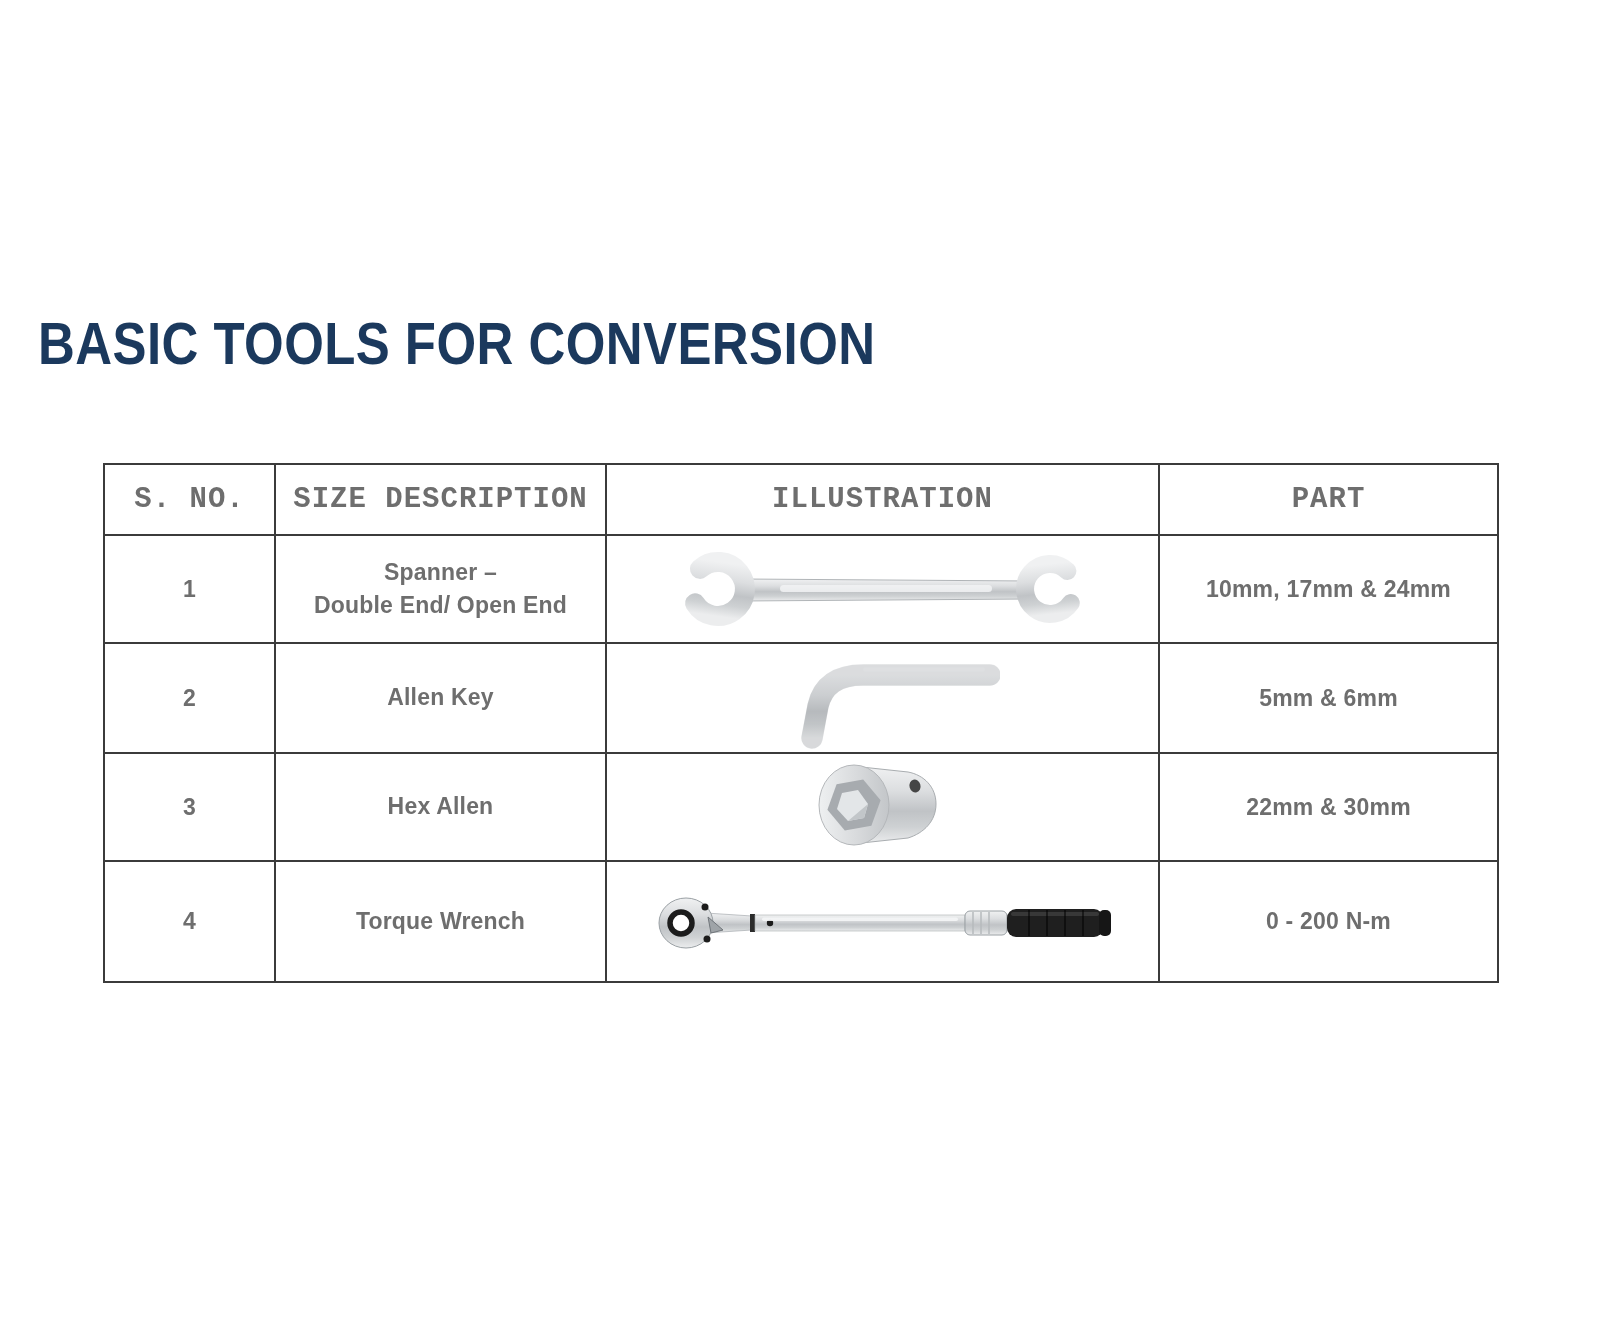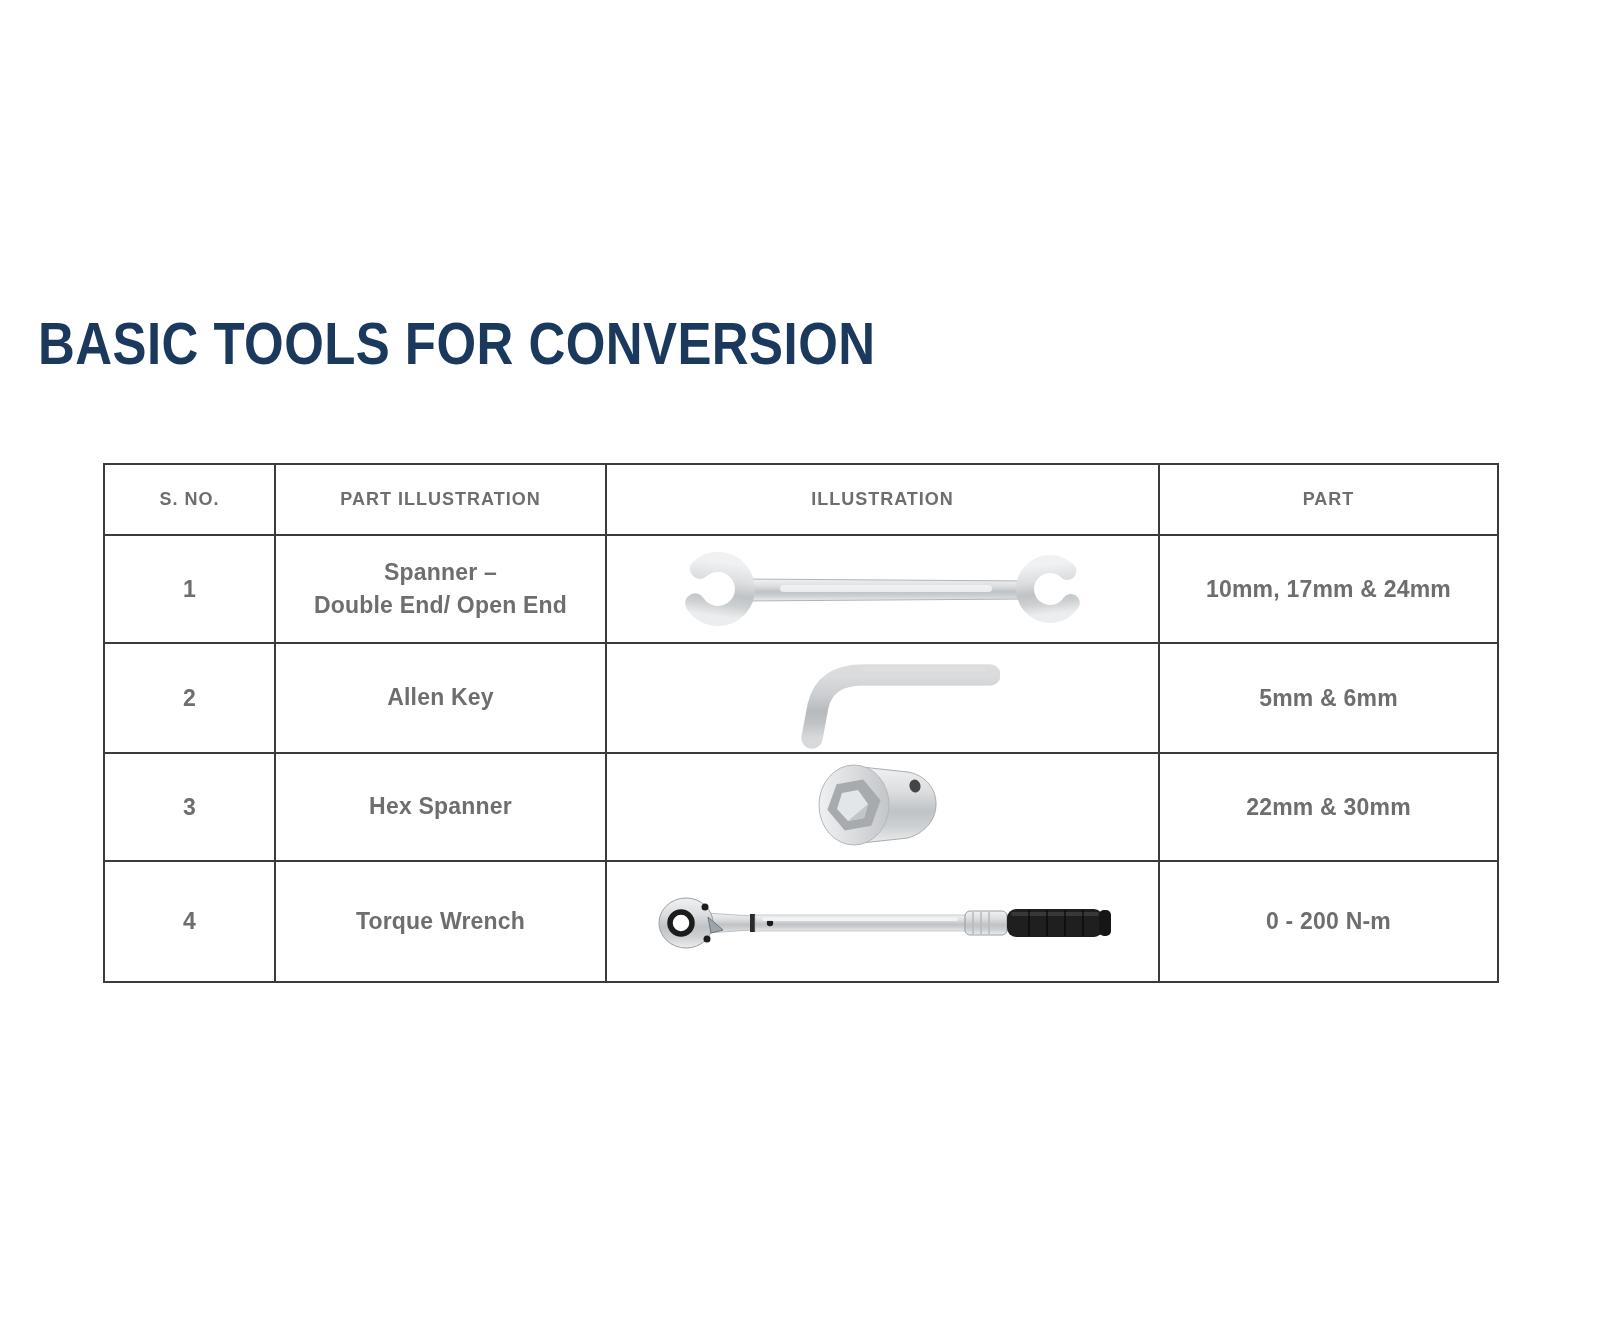--- a/index.html
+++ b/index.html
@@ -17,21 +17,21 @@
   table.tools-table {
     position:absolute; left:103px; top:463px; width:1394px;
     border-collapse:collapse; table-layout:fixed;
   }
   .tools-table th, .tools-table td {
     border:2px solid var(--table_border,#3b3b3b);
     text-align:center; vertical-align:middle;
     color:var(--table_text,#6e6e6e); font-weight:bold;
     padding:0; overflow:hidden;
   }
-  .tools-table th { height:69px; font-size:18px; letter-spacing:1px; }
+  .tools-table th { height:69px; font-size:29px; letter-spacing:1px;font-family:Liberation Mono, monospace; }
   .tools-table td { font-size:23px; letter-spacing:0.2px; }
   tr.row-1 td { height:106px; }
   tr.row-2 td { height:108px; }
   tr.row-3 td { height:106px; }
   tr.row-4 td { height:119px; }
   td.cell-desc { white-space:pre-line; line-height:1.45;margin-top:42px; }
   td.cell-illus svg { display:inline-block; vertical-align:middle; }
   .defs-holder { position:absolute; width:0; height:0; overflow:hidden; }
 </style>
 </head>
@@ -61,21 +61,21 @@
   <table class="tools-table">
     <colgroup>
       <col style="width:171px">
         <col style="width:331px">
         <col style="width:553px">
         <col style="width:339px">
     </colgroup>
     <thead>
       <tr>
         <th>S. NO.</th>
-        <th>PART ILLUSTRATION</th>
+        <th>SIZE DESCRIPTION</th>
         <th>ILLUSTRATION</th>
         <th>PART</th>
       </tr>
     </thead>
     <tbody>
 
       <tr class="row-1">
         <td>1</td>
         <td class="cell-desc">Spanner –
 Double End/ Open End</td>
@@ -98,21 +98,21 @@
             <path d="M225,28 L98,28 Q60,28 53,59 L47,91" fill="none" stroke="url(#gmetal)" stroke-width="21" stroke-linecap="round"></path>
             <path d="M218,22.5 L100,22.5" stroke="#f5f6f7" stroke-width="4" opacity="0.8" stroke-linecap="round"></path>
             <path d="M225,28 L98,28 Q60,28 53,59 L47,91" fill="none" stroke="#9aa0a4" stroke-width="21.5" stroke-linecap="round" opacity="0.25"></path>
           </svg>
         </td>
         <td>5mm &amp; 6mm</td>
       </tr>
 
       <tr class="row-3">
         <td>3</td>
-        <td class="cell-desc">Hex Spanner</td>
+        <td class="cell-desc">Hex Allen</td>
         <td class="cell-illus">
           <svg width="150" height="96" viewBox="0 0 150 96">
             <path d="M44,7 L100,13 C116,16 128,28 128,45 C128,62 116,74 100,79 L44,85 Z" fill="url(#gmetal)" stroke="#a9adb0" stroke-width="1"></path>
             <ellipse cx="46" cy="46" rx="35" ry="40" fill="url(#gmetalH)" stroke="#b4b7ba" stroke-width="1"></ellipse>
             <polygon points="72.6,41.3 55.2,20.6 28.6,25.3 19.4,50.7 36.8,71.4 63.4,66.7" fill="#a7abaf"></polygon>
             <polygon points="60,45 50,31 34,34 29,50 40,62 56,59" fill="#e3e6e8"></polygon>
             <polygon points="60,45 56,59 40,62" fill="#c2c6c9"></polygon>
             <ellipse cx="107" cy="27" rx="5.5" ry="6.5" fill="#454545" transform="rotate(-15 107 27)"></ellipse>
           </svg>
         </td>

